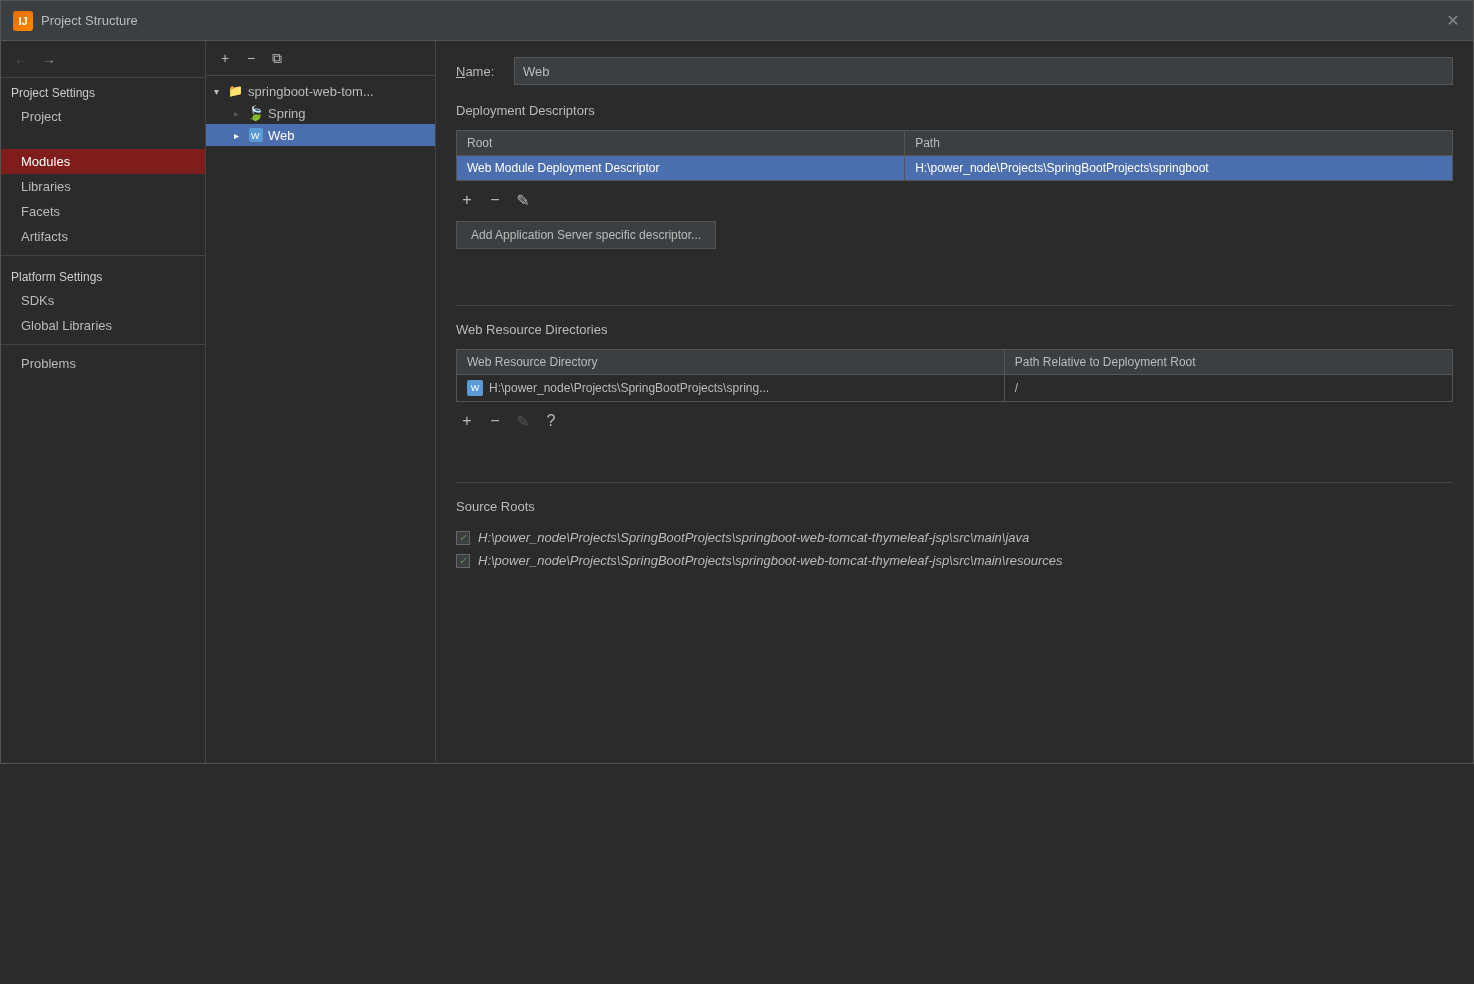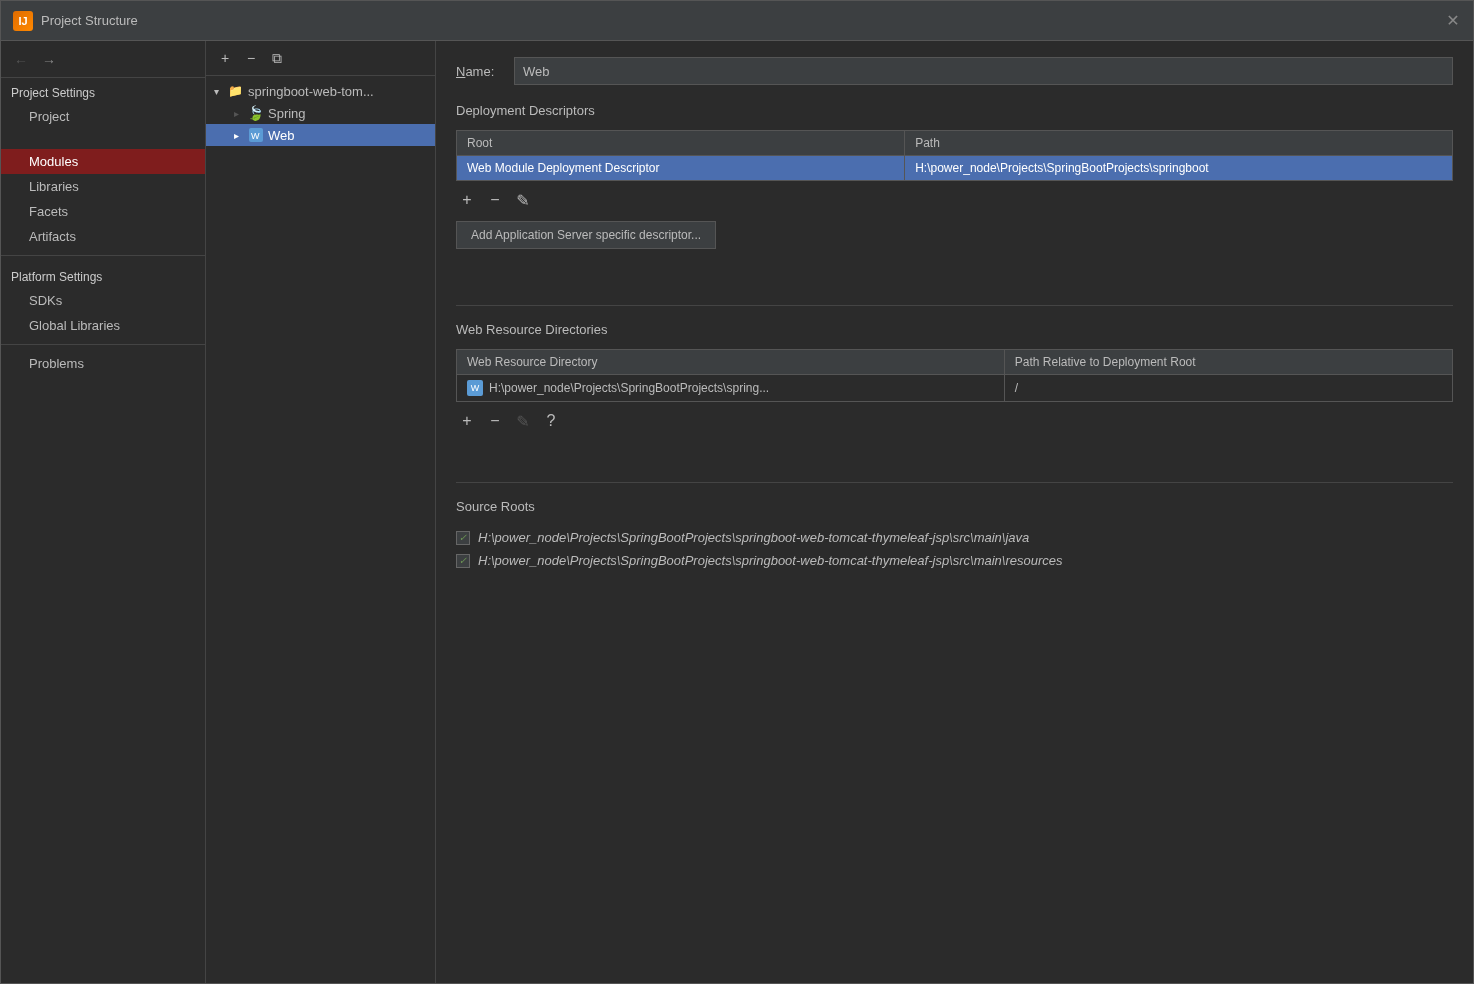--- a/index.html
+++ b/index.html
@@ -7,21 +7,21 @@
       font-family: 'Segoe UI', Arial, sans-serif;
       font-size: 13px;
       background: #2b2b2b;
       color: #bbbbbb;
       width: 1474px;
       height: 984px;
       overflow: hidden;
     }
     .window {
       width: 1474px;
-      height: 984px;
+      height: 764px;
       display: flex;
       flex-direction: column;
       background: #2b2b2b;
       border: 1px solid #555;
     }
     .title-bar {
       display: flex;
       align-items: center;
       height: 40px;
       background: #3c3f41;
@@ -90,21 +90,21 @@
       border-radius: 3px;
     }
     .nav-btn.disabled { color: #555; cursor: default; }
     .sidebar-section-header {
       padding: 8px 10px 4px;
       font-weight: normal;
       font-size: 12px;
       color: #cccccc;
     }
     .sidebar-item {
-      padding: 5px 10px 5px 28px;
+      padding: 5px 10px 5px 20px;
       cursor: pointer;
       color: #bbbbbb;
       font-size: 13px;
     }
     .sidebar-item.active {
       background: #7f1d1d;
       color: #ffffff;
       margin-top: 20px;
     }
     .sidebar-divider {

